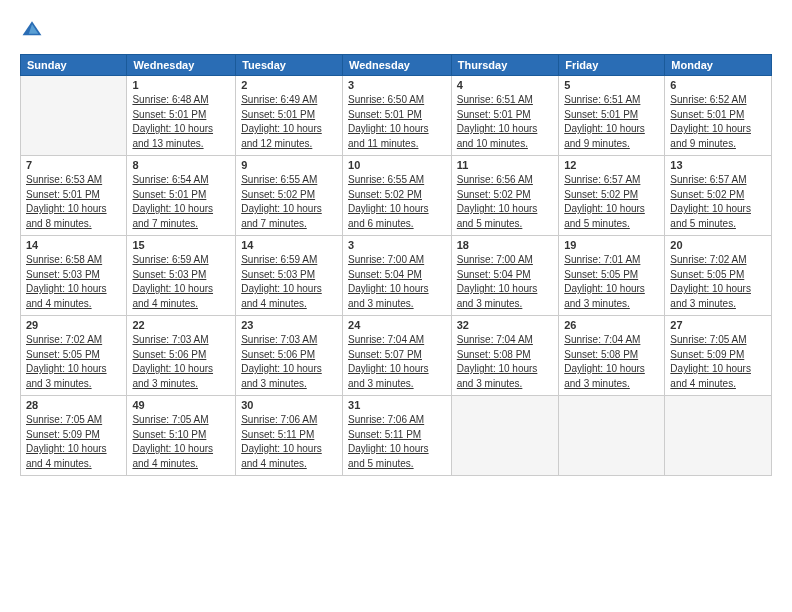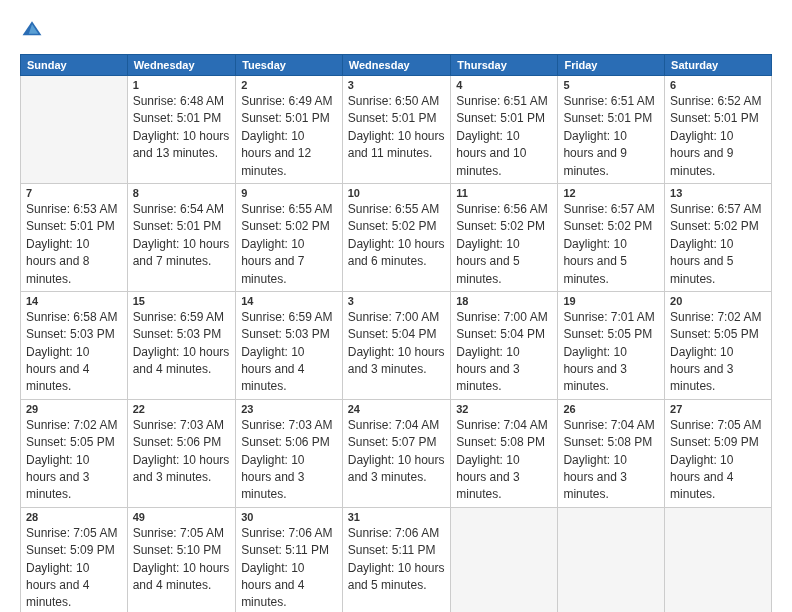--- a/index.html
+++ b/index.html
@@ -75,23 +75,24 @@
     .calendar td.empty {
       background: #f5f5f5;
     }
     .day-num {
       font-size: 11px;
       font-weight: bold;
       color: #333;
       margin-bottom: 2px;
     }
     .day-info {
-      font-size: 12px;
+      font-size: 10px;
       color: #333;
       line-height: 1.45;
+      text-decoration: underline;
     }
   </style>
 </head>
 <body>
 
 <div class="page">
   <div class="header">
     <div class="logo">
       <div>
         <svg class="logo-icon" viewBox="0 0 28 28">
@@ -111,21 +112,21 @@
 
   <table class="calendar">
     <thead>
       <tr id="header-row">
           <th>Sunday</th>
           <th>Wednesday</th>
           <th>Tuesday</th>
           <th>Wednesday</th>
           <th>Thursday</th>
           <th>Friday</th>
-          <th>Saturday</th>
+          <th>Monday</th>
         </tr>
     </thead>
     <tbody id="calendar-body">
         <tr>
           <td class="empty"></td>
           <td>
         <div class="day-num">1</div>
         <div class="day-info">Sunrise: 6:48 AM<br>Sunset: 5:01 PM<br>Daylight: 10 hours and 13 minutes.</div>
       </td>
           <td>

